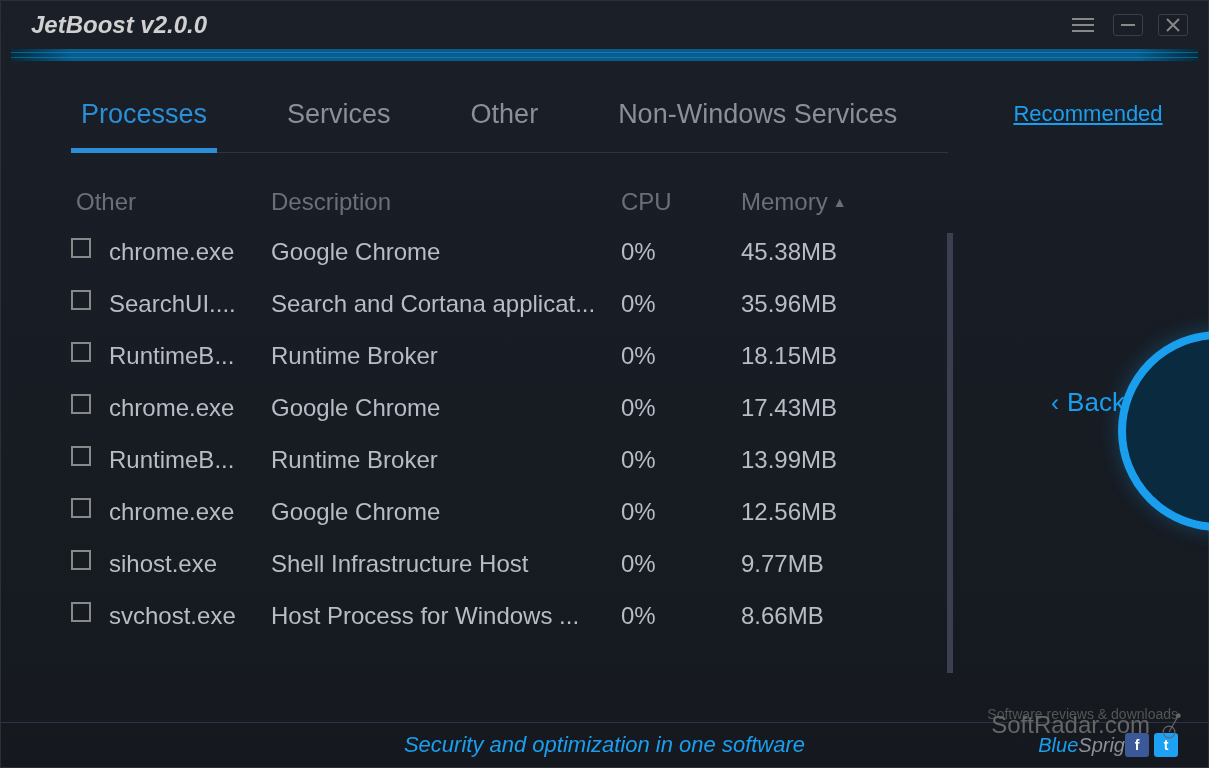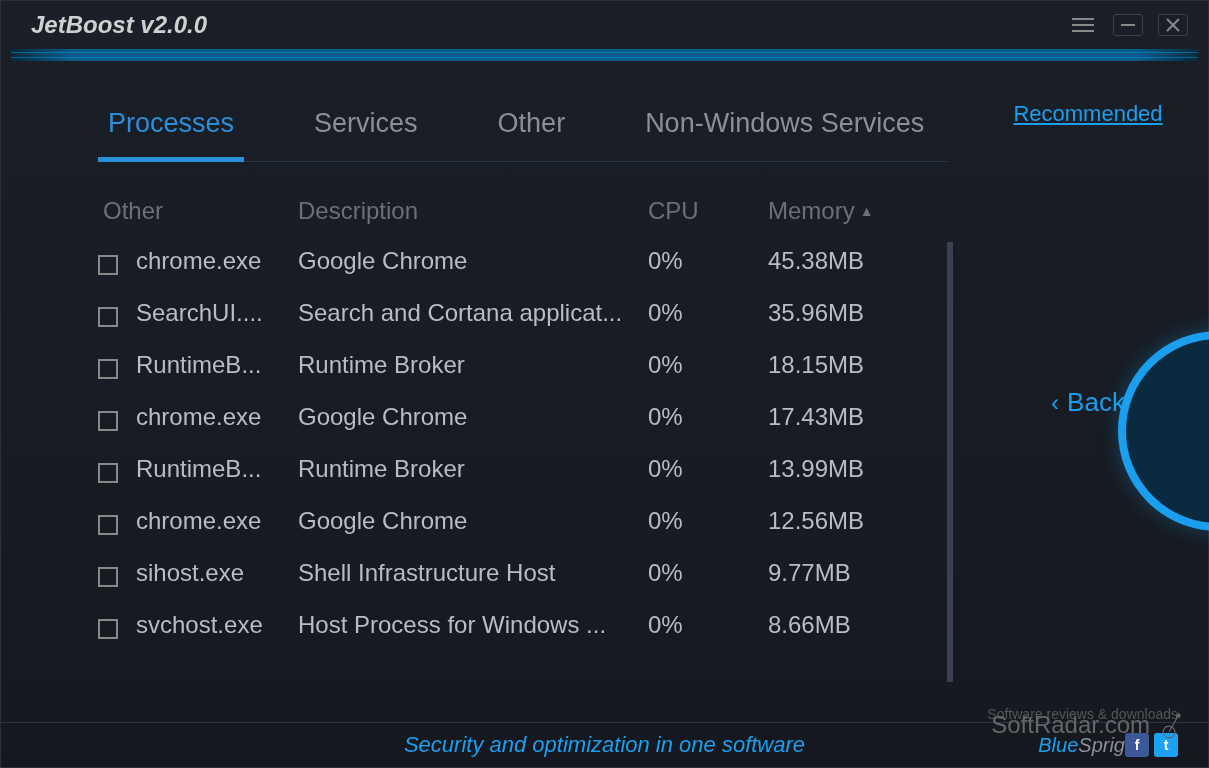--- a/index.html
+++ b/index.html
@@ -30,21 +30,21 @@
   position: relative;
 }
 .top-border::before, .top-border::after {
   content: ''; position: absolute; left: 0; right: 0; height: 1px; background: rgba(0,180,255,0.4);
 }
 .top-border::before { top: 3px; }
 .top-border::after { bottom: 3px; }
 
 .content-area { display: flex; height: calc(100% - 60px - 45px); }
 
-.main-panel { flex: 1; padding: 39px 10px 0 70px; margin-left: 27px; }
+.main-panel { flex: 1; padding: 30px 10px 0 70px; }
 .tabs { display: flex; gap: 60px; border-bottom: 1px solid #2a3548; padding-bottom: 0; margin-right: 30px; }
 .tab {
   color: #8a8f98; font-size: 27px; padding: 8px 10px 18px 10px; cursor: pointer;
 }
 .tab.active {
   color: #2a8fd8; border-bottom: 5px solid #2a8fd8; margin-bottom: -1px;
 }
 
 .side-panel {
   width: 220px; padding: 40px 20px 0 0; display: flex; flex-direction: column; align-items: center;
@@ -71,21 +71,21 @@
 .col-cpu { width: 120px; }
 .col-mem { width: 160px; display: flex; align-items: center; gap: 5px; }
 .sort-arrow { font-size: 14px; color: #6a6f78; }
 
 .table-body { }
 .table-row { display: flex; align-items: center; color: #b8bcc4; font-size: 24px; padding: 12px 0; }
 .checkbox {
   width: 20px; height: 20px; border: 2px solid #888; margin-right: 18px; cursor: pointer;
   display: inline-block;
 }
-.cell-name { width: 200px; display: flex; align-items: flex-end; overflow: hidden; white-space: nowrap; text-overflow: ellipsis; }
+.cell-name { width: 200px; display: flex; align-items: flex-start; overflow: hidden; white-space: nowrap; text-overflow: ellipsis; }
 .cell-name-text { overflow: hidden; white-space: nowrap; text-overflow: ellipsis; }
 .cell-desc { width: 350px; overflow: hidden; white-space: nowrap; text-overflow: ellipsis; }
 .cell-cpu { width: 120px; }
 .cell-mem { width: 160px; }
 
 .scrollbar {
   position: absolute; right: 25px; top: 55px; width: 6px; height: 440px;
   background: #3a4050; cursor: pointer;
 }
 

